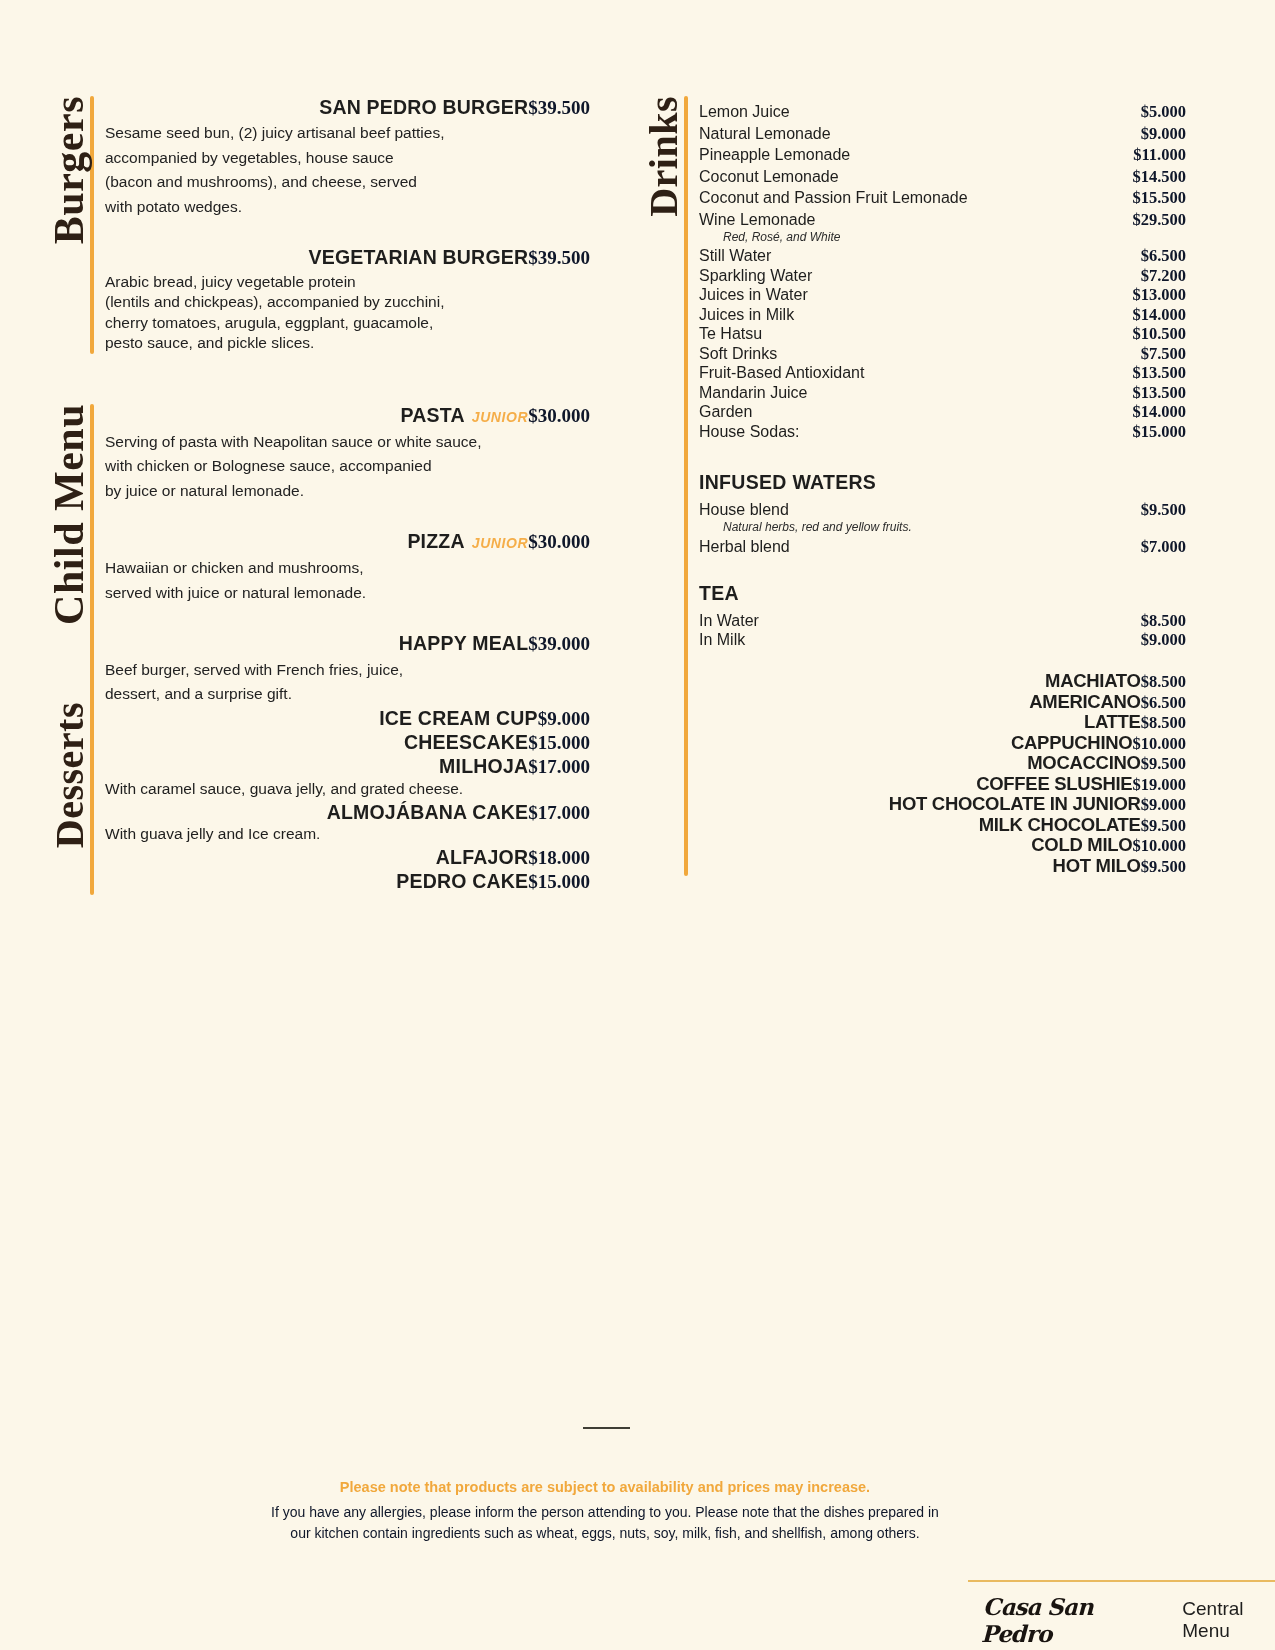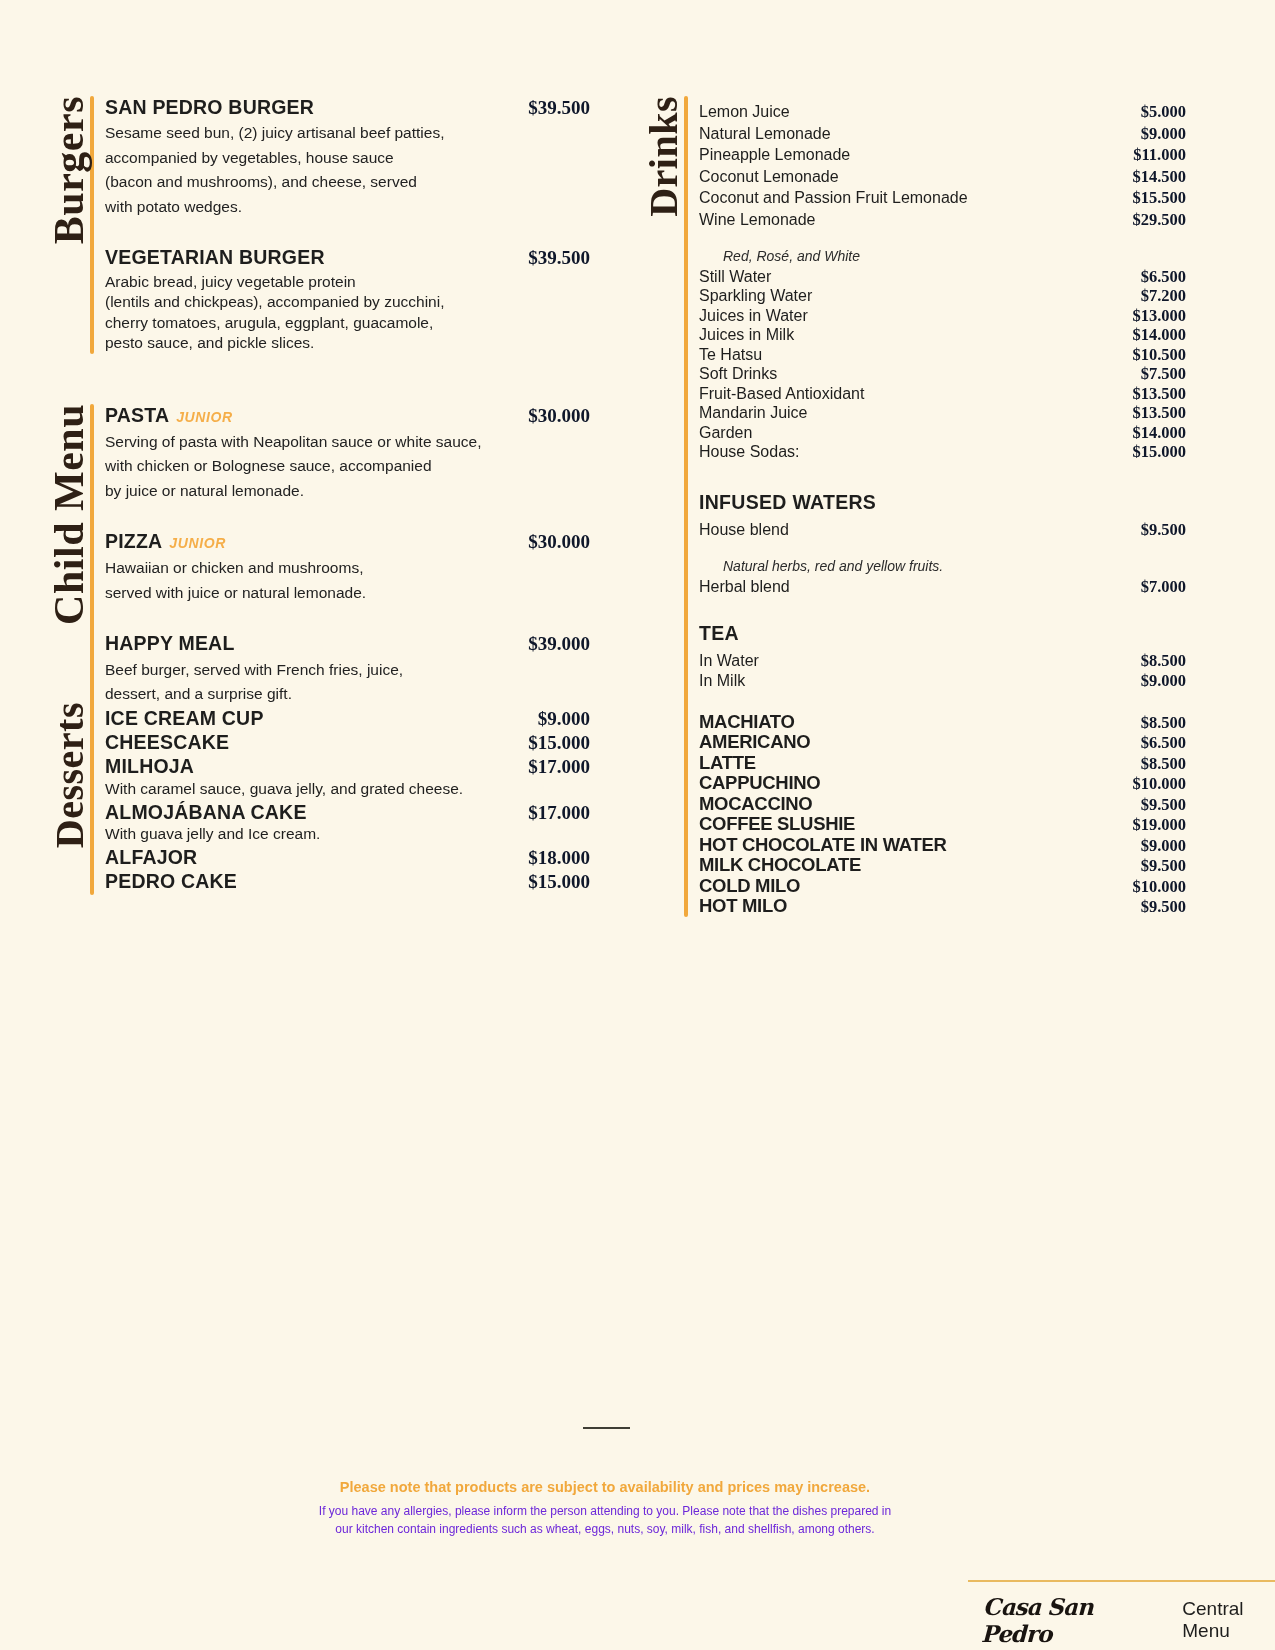--- a/index.html
+++ b/index.html
@@ -13,21 +13,21 @@
   .rail-label {
     writing-mode:vertical-rl; transform:rotate(180deg);
     font-family:"Liberation Serif", serif; font-weight:700;
     font-size:42px; line-height:1; color:#2E2015; letter-spacing:0.5px;
     align-self:flex-start;
   }
   .bar { width:4px; flex:none; background:#F1A83C; border-radius:2px; }
   .content { flex:1; padding-left:11px; padding-top:1px; }
 
   
-  .item-row { display:flex; justify-content:space-between; align-items:baseline; }
+  .item-row { display:flex; justify-content:flex-end; align-items:baseline; }
   .item-name { font-weight:700; font-size:19.5px; letter-spacing:0.2px; line-height:1.05; }
   .price {
     font-family:"Liberation Serif", serif; font-weight:700;
     font-size:19px; color:#0f172a; white-space:nowrap; line-height:1;
   }
   .desc { font-size:15.5px; line-height:1.58; white-space:pre-line; margin-top:4px; color:#222; }
   .desc--tight { line-height:1.32; }
   .menu-item { margin-bottom:28px; }
   .menu-item:last-child { margin-bottom:0; }
   .junior { color:#F5AE49; font-style:italic; font-weight:700; font-size:14px; margin-left:7px; letter-spacing:0.6px; }
@@ -35,35 +35,35 @@
   
   .dessert-row { margin-bottom:3.5px; }
   .dessert-desc { font-size:15.5px; line-height:1.2; margin:1px 0 3px; }
 
   
   .drink-row { display:flex; justify-content:space-between; align-items:baseline; font-size:16px; }
   .drink-row .price { font-size:16.5px; }
   .g1 { margin-bottom:3.5px; }
   .g2 { margin-bottom:1.5px; }
   .drink-note {
-    font-style:italic; font-size:14px; line-height:1.08;
-    padding-left:24px; margin:20px 0 4px; white-space:pre-line; color:#2b2b2b;
+    font-style:italic; font-size:12px; line-height:1.08;
+    padding-left:24px; margin:2px 0 4px; white-space:pre-line; color:#2b2b2b;
   }
   .sub-heading { font-weight:700; font-size:19.5px; letter-spacing:0.3px; margin-bottom:7px; }
   .gap-xl { margin-top:30px; }
   .gap-lg { margin-top:26px; }
   .gap-md { margin-top:22px; }
   .coffee-row { margin-bottom:1px; }
   .coffee-row .item-name { font-size:18.5px; letter-spacing:-0.3px; }
 
   
   .center-divider { position:absolute; top:1427px; left:583px; width:47px; height:2px; background:#3F3E35; }
   .footer-notes { position:absolute; top:1479px; left:255px; width:700px; text-align:center; }
   .notice-bold { color:#F1A83C; font-weight:700; font-size:14.5px; margin-bottom:7px; }
-  .notice-text { font-size:12px; line-height:1.52; white-space:pre-line; color:#6d28d9; }
+  .notice-text { font-size:14px; line-height:1.52; white-space:pre-line; color:#0f172a; }
 
   .brand-footer {
     position:absolute; top:1580px; left:968px; width:307px;
     border-top:2px solid #E9BA60; padding:11px 0 0 16px;
     display:flex; align-items:center; gap:15px;
   }
   .brand-script {
     font-family:"DejaVu Serif", serif; font-style:italic; font-weight:700;
     font-size:23px; letter-spacing:-1px; color:#191410; transform:skewX(-4deg);
   }
@@ -290,21 +290,21 @@
         </div>
         <div class="item-row coffee-row">
           <span class="item-name">MOCACCINO</span>
           <span class="price" style="font-size:16.5px;">$9.500</span>
         </div>
         <div class="item-row coffee-row">
           <span class="item-name">COFFEE SLUSHIE</span>
           <span class="price" style="font-size:16.5px;">$19.000</span>
         </div>
         <div class="item-row coffee-row">
-          <span class="item-name">HOT CHOCOLATE IN WATER</span>
+          <span class="item-name">HOT CHOCOLATE IN JUNIOR</span>
           <span class="price" style="font-size:16.5px;">$9.000</span>
         </div>
         <div class="item-row coffee-row">
           <span class="item-name">MILK CHOCOLATE</span>
           <span class="price" style="font-size:16.5px;">$9.500</span>
         </div>
         <div class="item-row coffee-row">
           <span class="item-name">COLD MILO</span>
           <span class="price" style="font-size:16.5px;">$10.000</span>
         </div>

